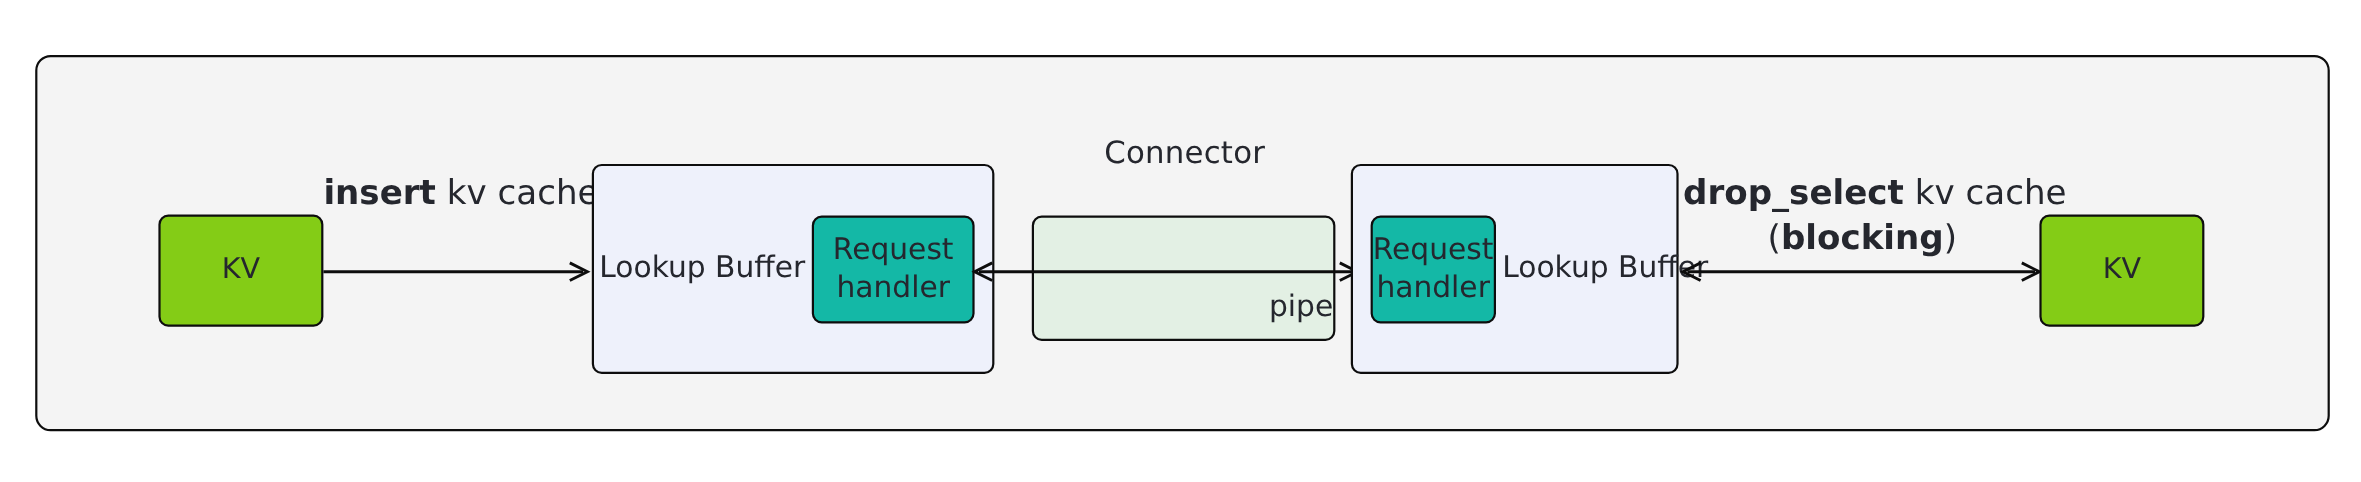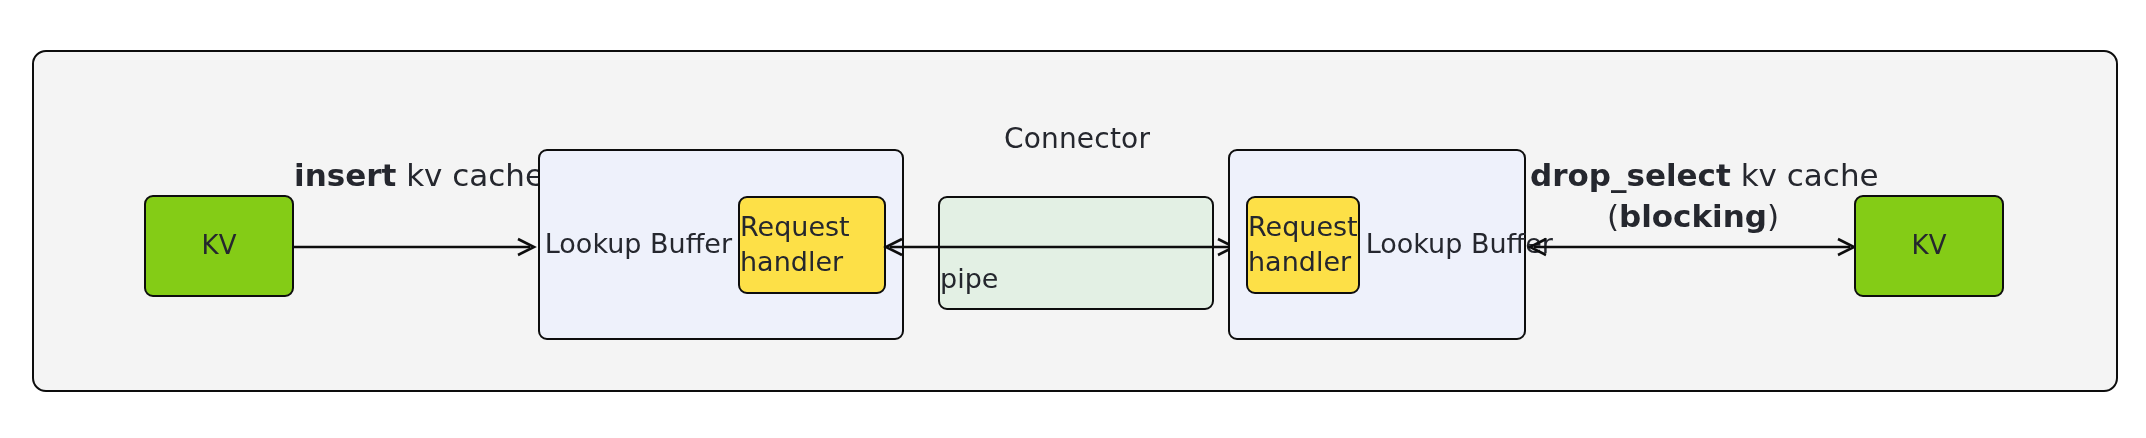--- a/index.html
+++ b/index.html
@@ -106,27 +106,27 @@
     color: #25272e;
     white-space: nowrap;
   }
   #buffer-left  .buffer-name { margin-right: 6px; }
   #buffer-right .buffer-name { margin-left: 6px; order: 2; }
 
   .handler-box {
     box-sizing: border-box;
     width: 148px;
     height: 98px;
-    background: #fde047;
+    background: #14b8a6;
     border: 2.5px solid #0d0d0d;
     border-radius: 9px;
     display: flex;
     align-items: center;
     justify-content: center;
-    text-align: left;
+    text-align: center;
     font-size: 27px;
     line-height: 1.28;
     color: #25272e;
   }
   #buffer-right .handler-box { order: 1; }
 
   
   #pipe-box {
     position: absolute;
     left: 938px;
@@ -136,21 +136,21 @@
     box-sizing: border-box;
     background: #e3f0e4;
     border: 2.5px solid #0d0d0d;
     border-radius: 9px;
   }
   #pipe-label {
     position: absolute;
     left: 0;
     right: 0;
     bottom: 14px;
-    text-align: left;
+    text-align: right;
     font-size: 27px;
     color: #25272e;
   }
 
   
   .arrow-svg {
     position: absolute;
     overflow: visible;
   }
   .arrow-line {

